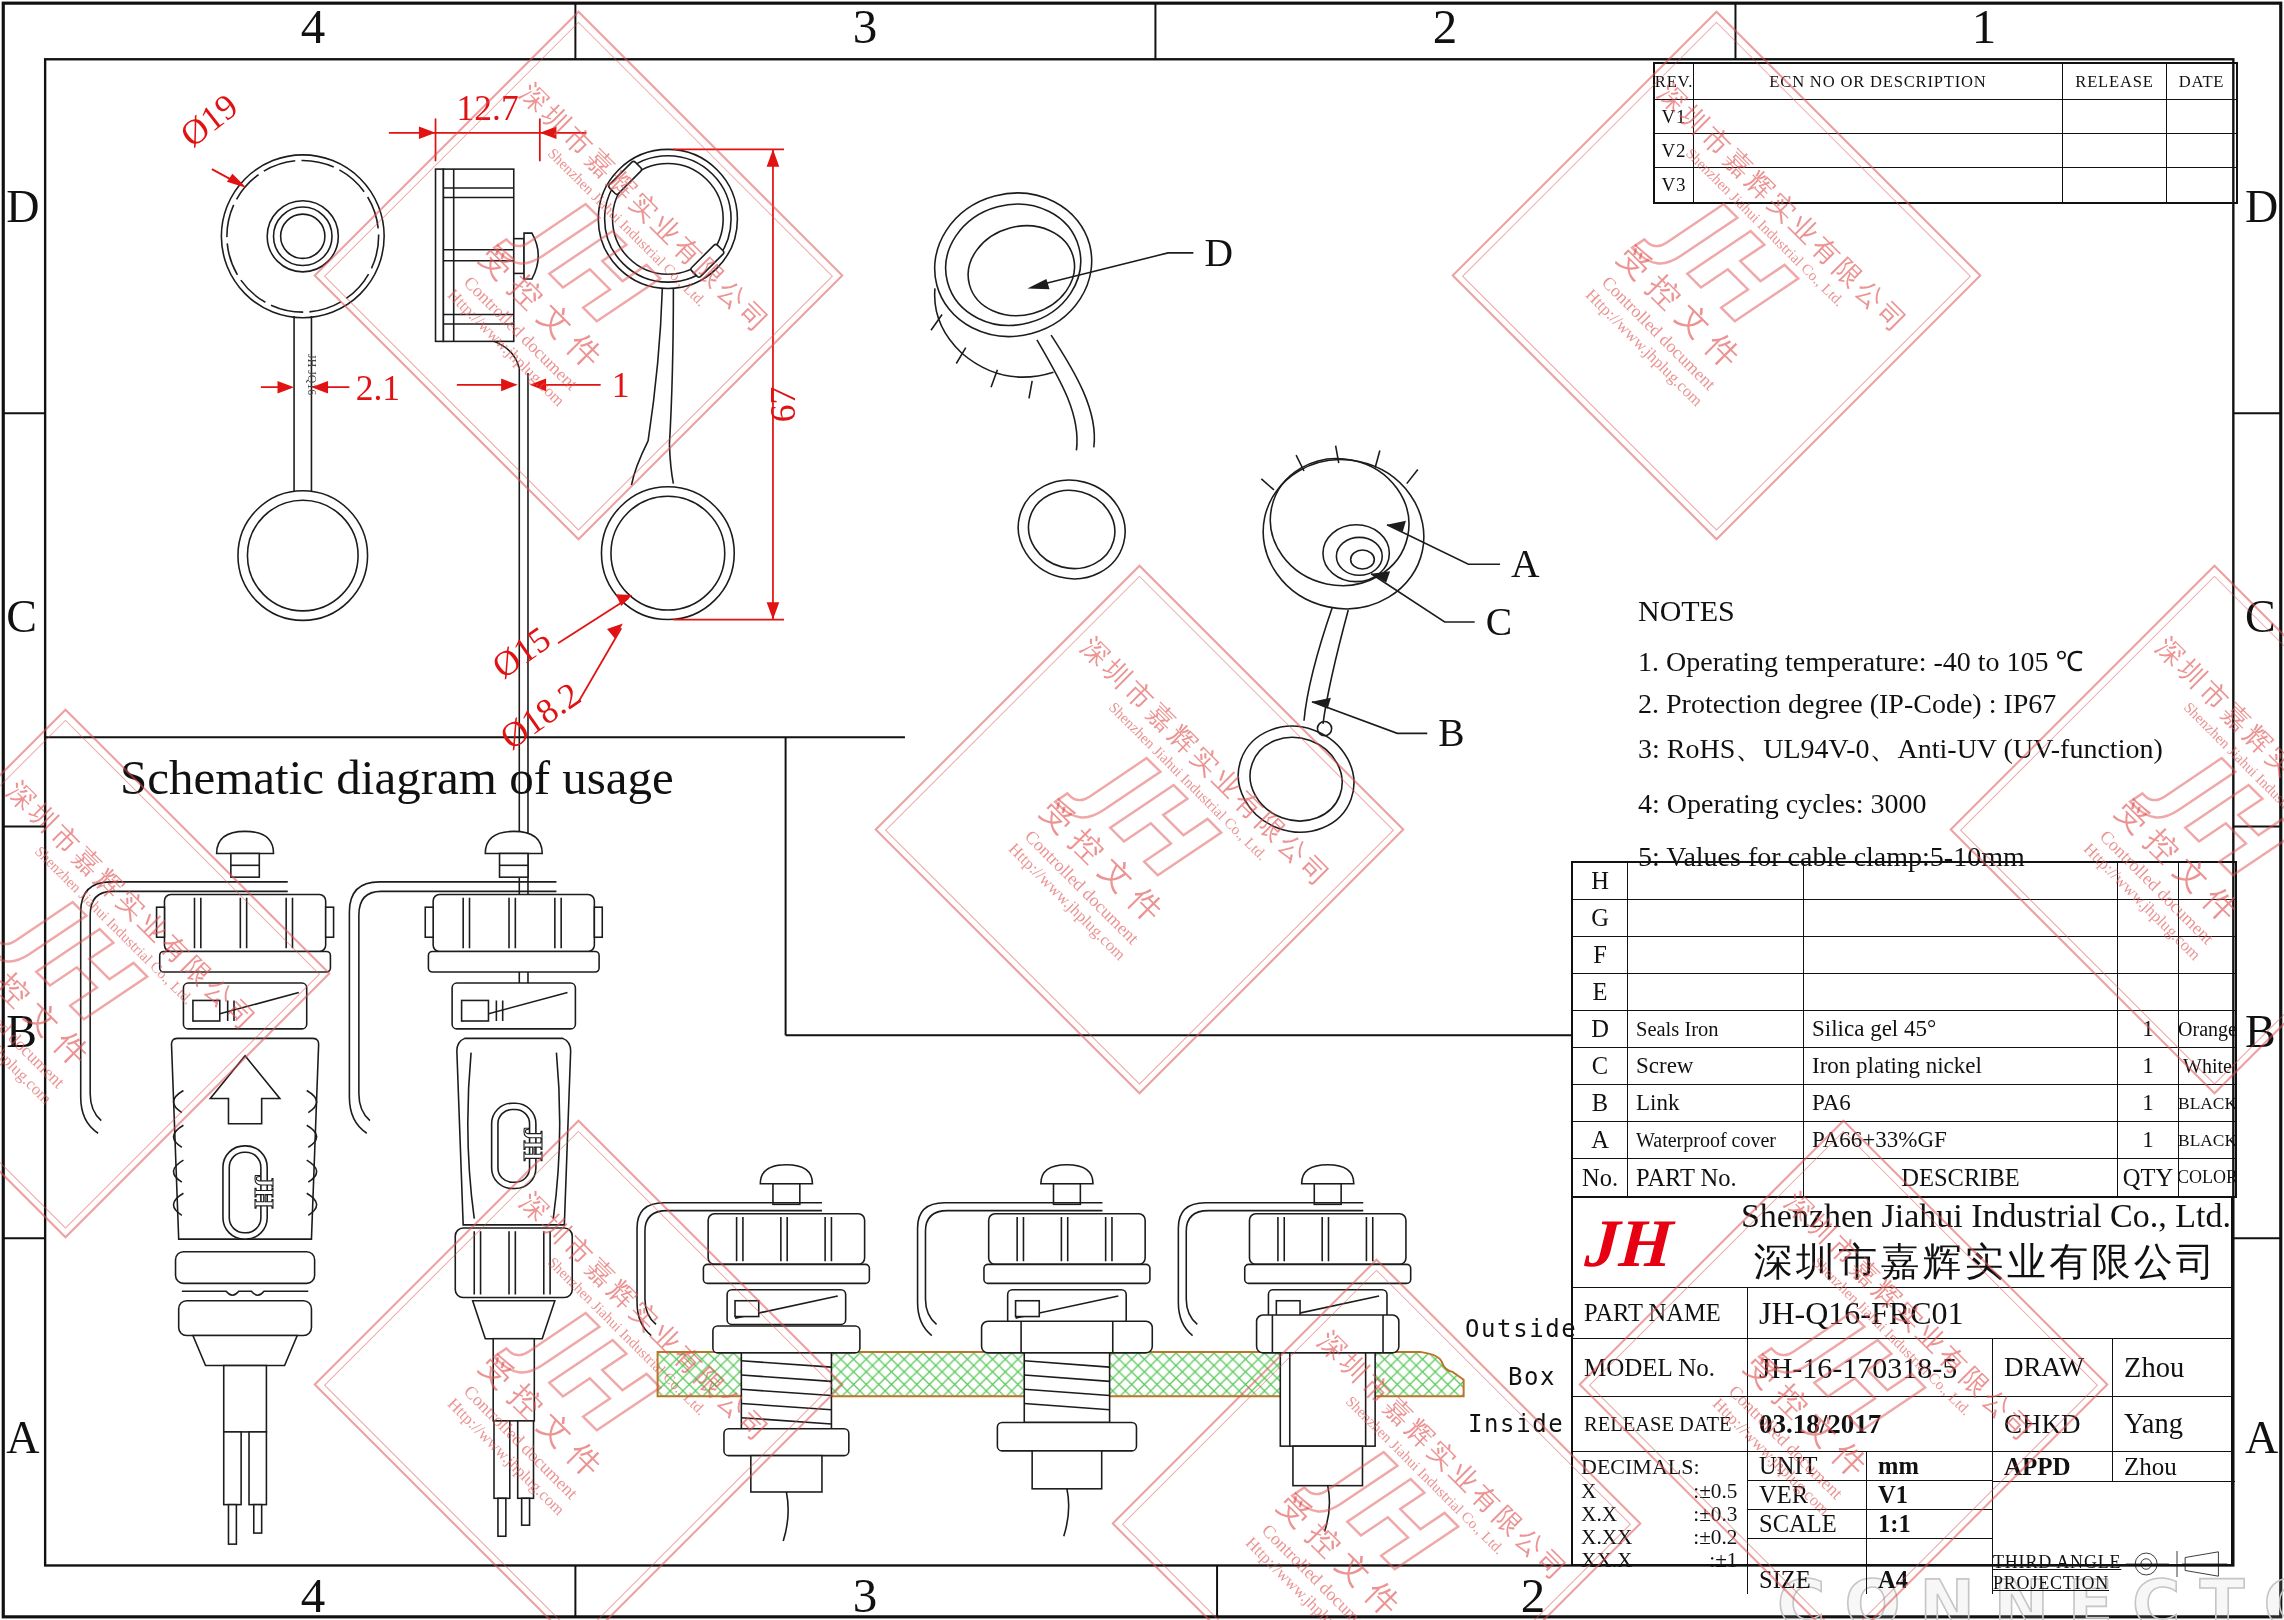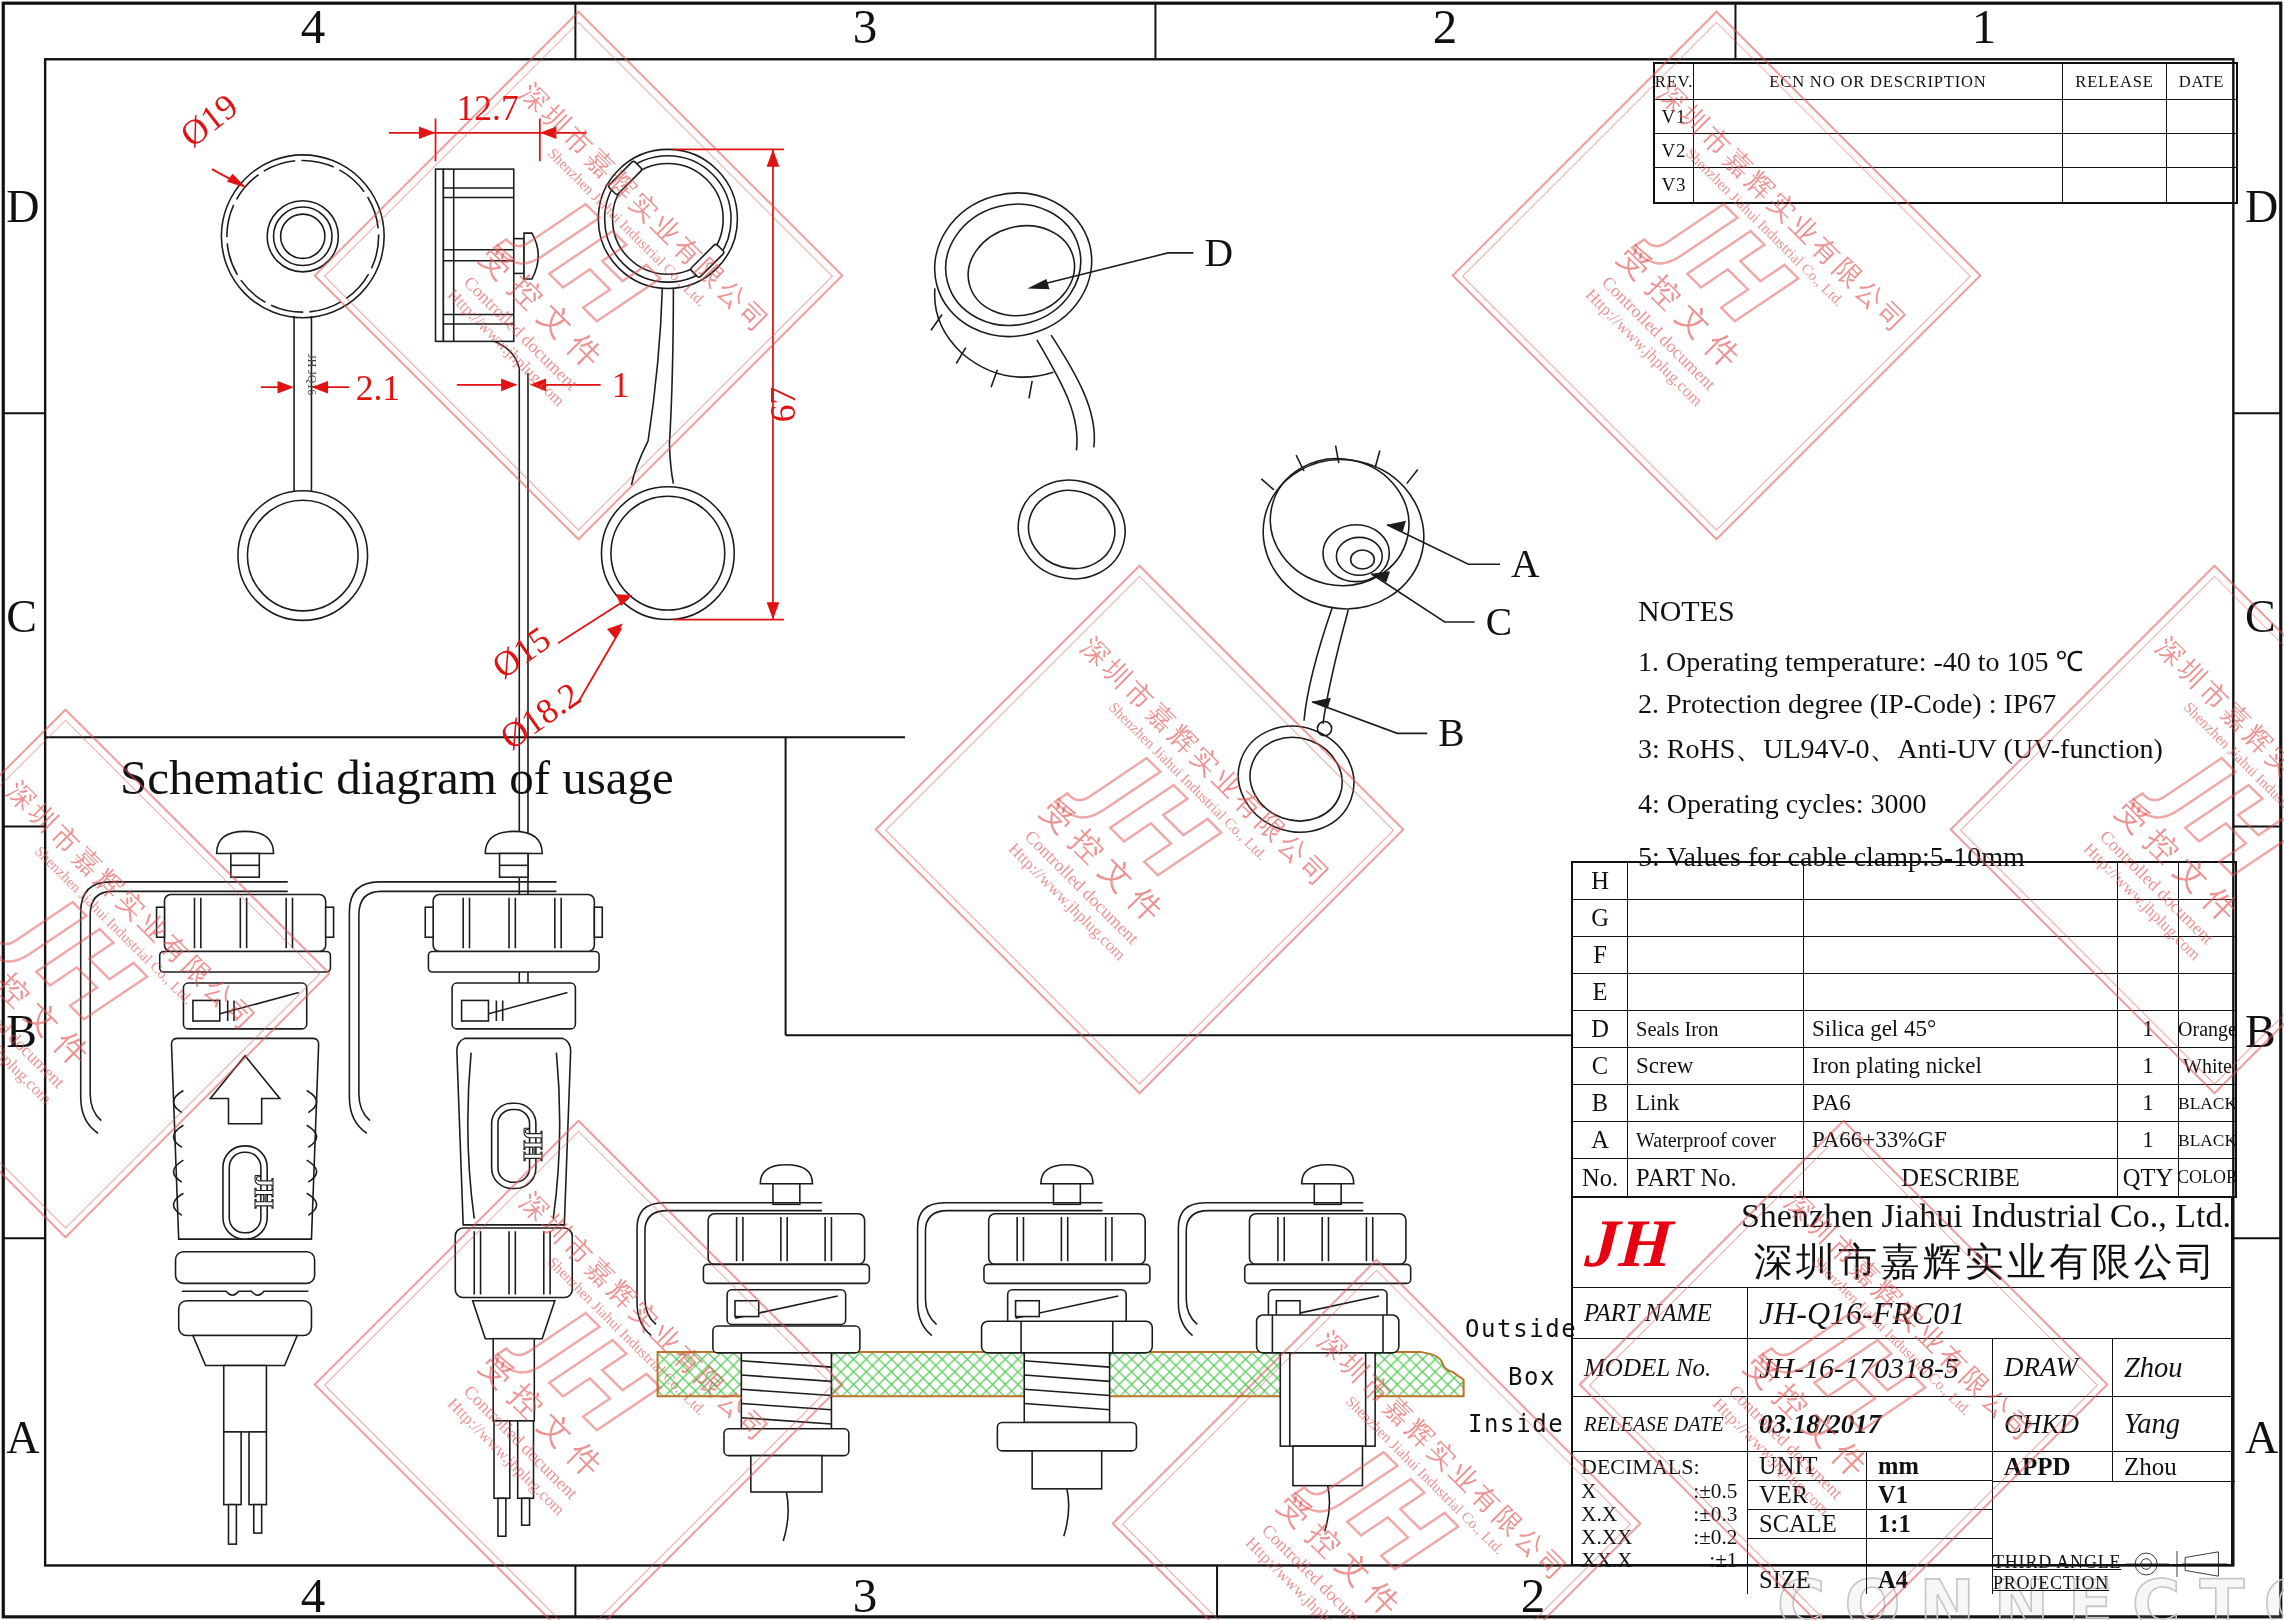--- a/index.html
+++ b/index.html
@@ -46,21 +46,21 @@
           z-index:20;box-sizing:border-box;background:transparent;}
   .tb-banner{height:89px;display:flex;border-bottom:1.6px solid #111;}
   .tb-logo{width:168px;display:flex;align-items:center;justify-content:center;}
   .tb-cotexts{flex:1;display:flex;flex-direction:column;align-items:center;justify-content:center;}
   .tb-en{font-size:34px;white-space:nowrap;}
   .tb-cn{font-size:39px;letter-spacing:3.2px;white-space:nowrap;}
   .tb-row{display:grid;border-bottom:1.6px solid #111;}
   .tb-row2{height:50px;grid-template-columns:175px 487px;}
   .tb-row3{height:57px;grid-template-columns:175px 245px 120px 122px;}
   .tb-row4{height:54px;grid-template-columns:175px 245px 120px 122px;}
-  .tb-row>div{border-right:1.6px solid #111;display:flex;align-items:center;padding-left:11px;overflow:hidden;font-style:italic;}
+  .tb-row>div{border-right:1.6px solid #111;display:flex;align-items:center;padding-left:11px;overflow:hidden;}
   .tb-row>div:last-child{border-right:none;}
   .tb-bottom{height:116px;display:grid;grid-template-columns:175px 119px 126px 242px;}
   .tb-dec{border-right:1.6px solid #111;padding:1.6px 9.5px 0 8px;font-size:21.3px;}
   .tb-dec .dh{font-size:22px;}
   .tb-dec .dr{display:flex;justify-content:space-between;line-height:1.08;}
   .tb-mini{border-right:1.6px solid #111;display:flex;flex-direction:column;}
   .tb-mini>div{flex:1;border-bottom:1.6px solid #111;display:flex;align-items:center;padding-left:11px;font-size:24.5px;}
   .tb-mini>div:last-child{border-bottom:none;margin-top:27px;}
   .tb-vals>div{font-weight:bold;}
   .tb-right{display:flex;flex-direction:column;}

